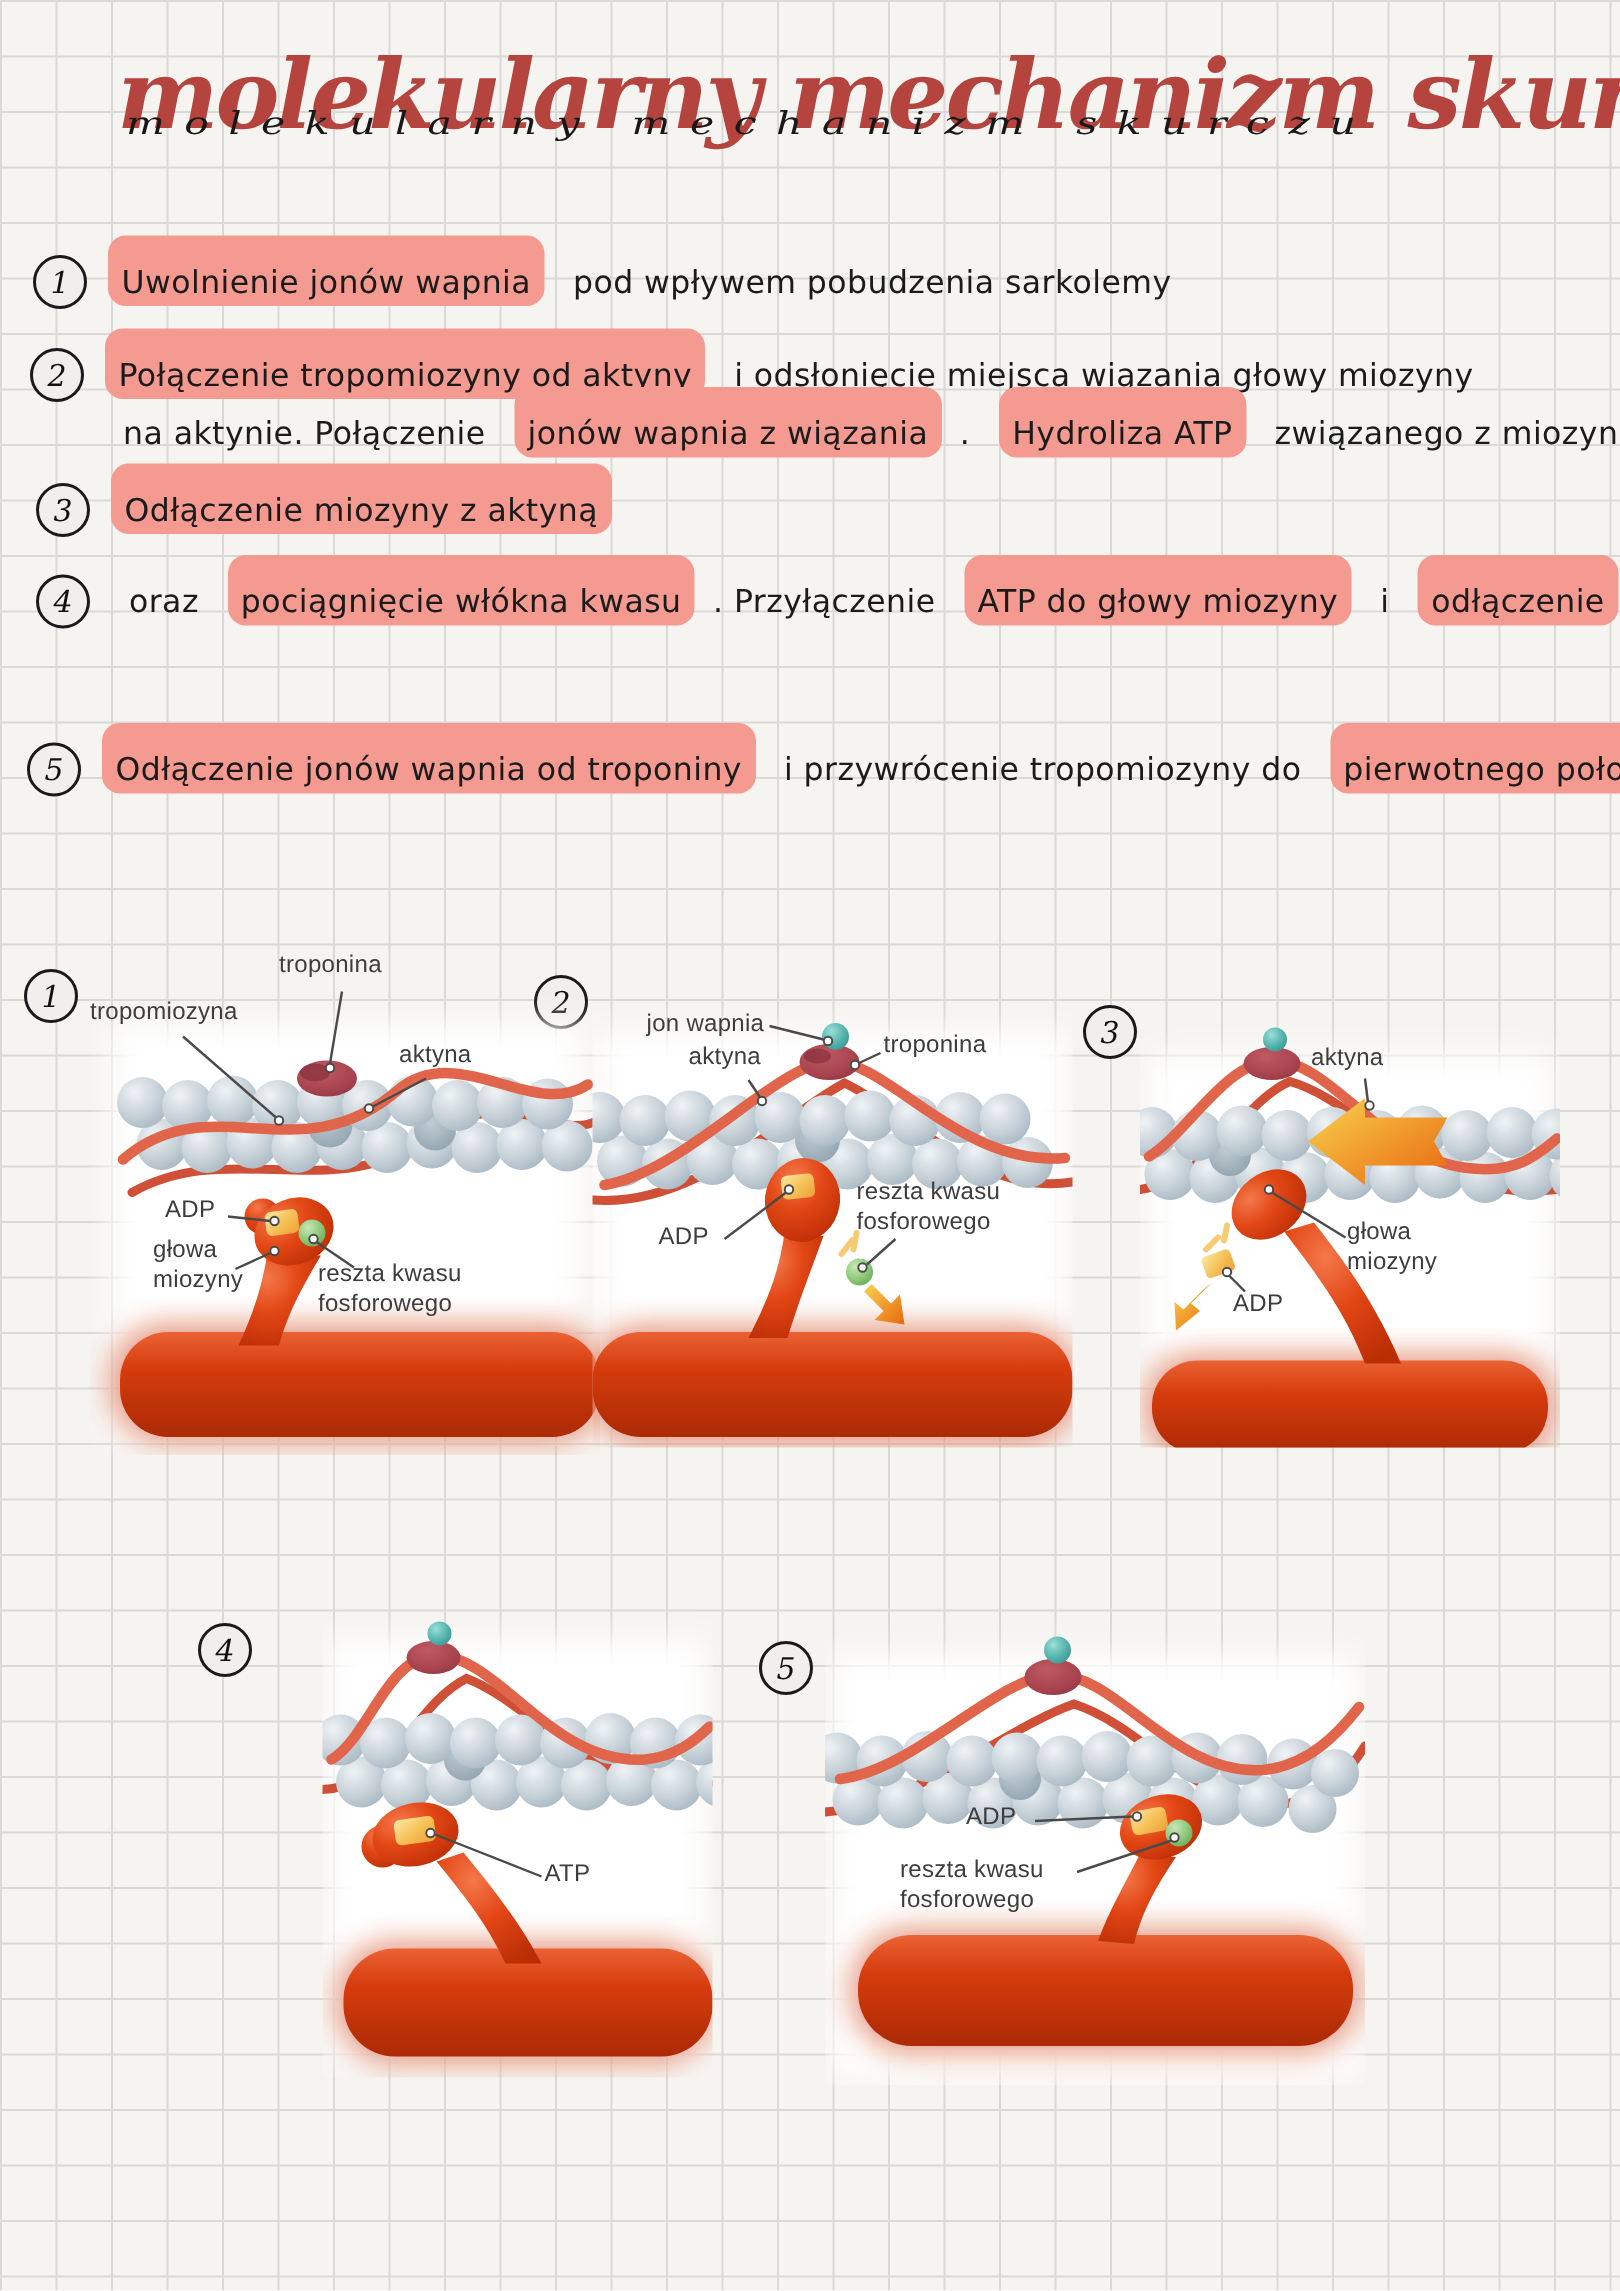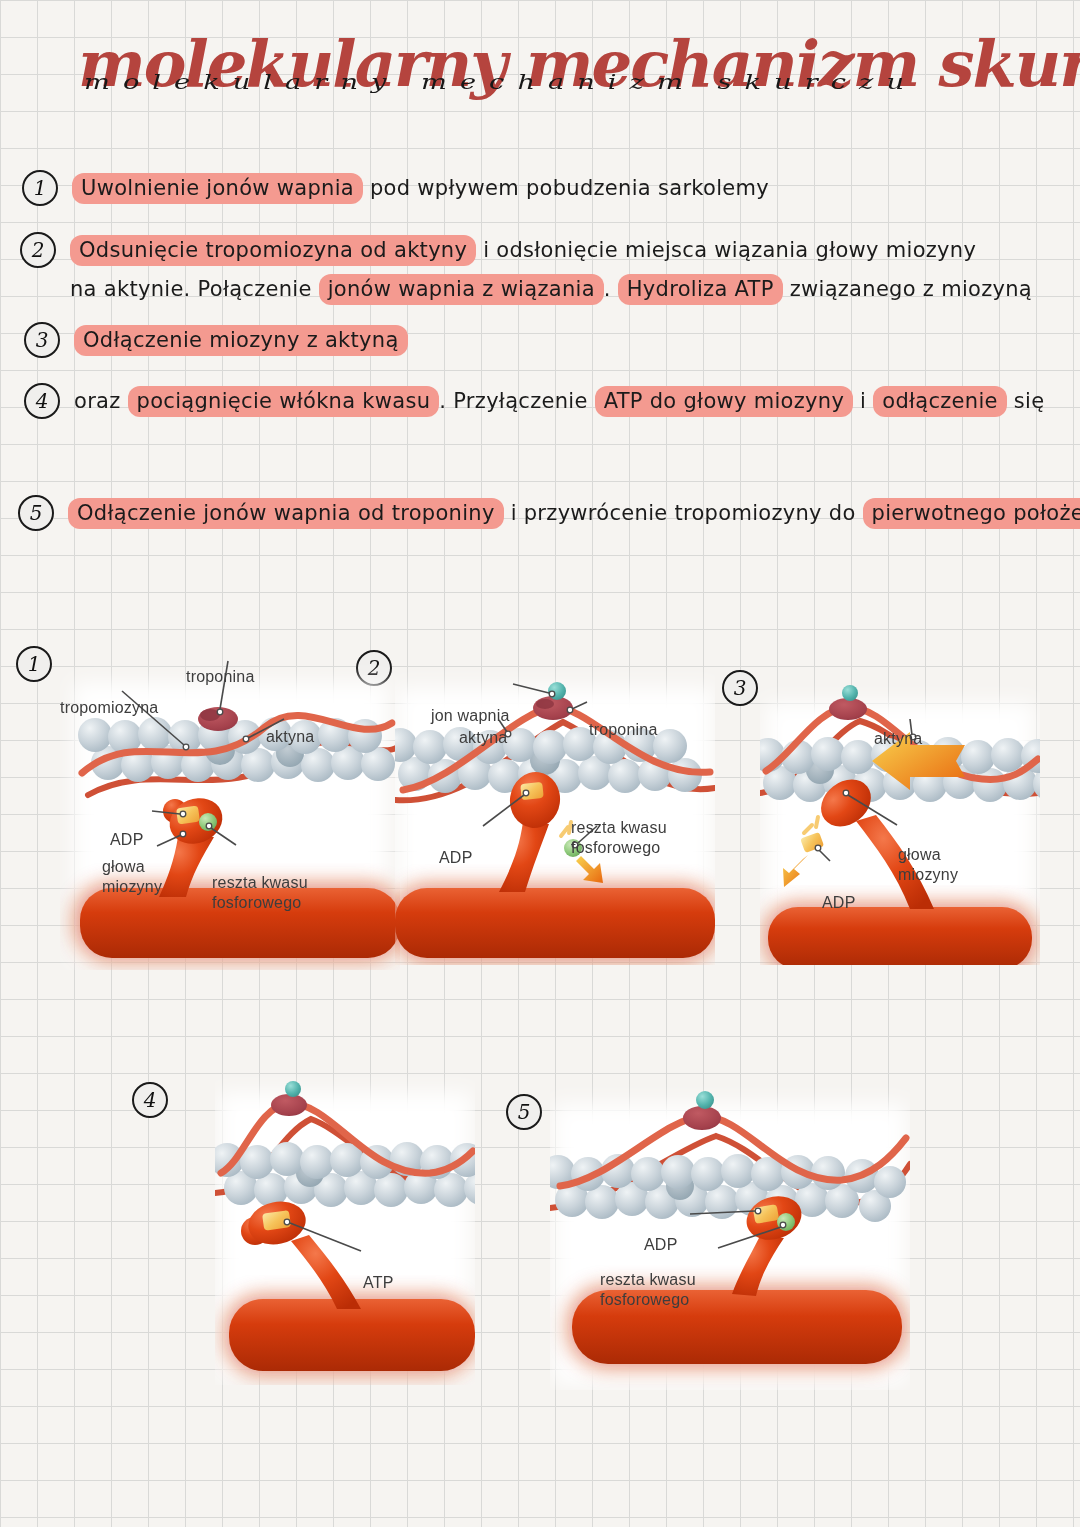--- a/index.html
+++ b/index.html
@@ -31,28 +31,28 @@
     font-family:"DejaVu Serif",serif;font-style:italic;font-size:20px;color:#111;
     box-sizing:border-box;flex:0 0 36px;
   }
   .dnum{position:absolute;}
   
   .point{position:absolute;display:flex;gap:14px;width:1045px;}
   .p1{top:170px;left:22px}.p2{top:232px;left:20px}.p3{top:322px;left:24px}
   .p4{top:383px;left:24px}.p5{top:495px;left:18px}
   .ptext{padding-top:3px;font-size:21px;letter-spacing:.3px;}
   .pline{margin-bottom:8px;line-height:31px;white-space:nowrap;}
-  .hl{background:#f49a90;border-radius:12px;padding:3px 9px 4px;}
-  .seg{padding:3px 0 4px;}
+  .hl{background:#f49a90;border-radius:12px;padding:19px 9px 4px;}
+  .seg{padding:3px 12px 4px;}
   
   .panel{position:absolute;}
   .panel svg{position:absolute;left:0;top:0;}
   .dlabel{
     position:absolute;font-family:"Liberation Sans","DejaVu Sans",sans-serif;
-    font-size:16px;color:#3d3d3d;white-space:nowrap;letter-spacing:.2px;margin-top:33px;
+    font-size:16px;color:#3d3d3d;white-space:nowrap;letter-spacing:.2px;
   }
   .defs{position:absolute;width:0;height:0;overflow:hidden;}
 </style>
 </head>
 <body>
 
 <svg class="defs" aria-hidden="true">
   <defs>
     <radialGradient id="gBead" cx="35%" cy="30%" r="80%">
       <stop offset="0" stop-color="#eff3f5"></stop>
@@ -125,21 +125,21 @@
   <div>
       <div class="point p1">
         <span class="cnum">1</span>
         <div class="ptext">
           <div class="pline"><span class="hl">Uwolnienie jonów wapnia</span><span class="seg"> pod wpływem pobudzenia sarkolemy</span></div>
         </div>
       </div>
       <div class="point p2">
         <span class="cnum">2</span>
         <div class="ptext">
-          <div class="pline"><span class="hl">Odsunięcie tropomiozyna od aktyny</span><span class="seg"> i odsłonięcie miejsca wiązania głowy miozyny</span></div>
+          <div class="pline"><span class="hl">Połączenie tropomiozyny od aktyny</span><span class="seg"> i odsłonięcie miejsca wiązania głowy miozyny</span></div>
           <div class="pline"><span class="seg">na aktynie. Połączenie </span><span class="hl">jonów wapnia z wiązania</span><span class="seg">. </span><span class="hl">Hydroliza ATP</span><span class="seg"> związanego z miozyną</span></div>
         </div>
       </div>
       <div class="point p3">
         <span class="cnum">3</span>
         <div class="ptext">
           <div class="pline"><span class="hl">Odłączenie miozyny z aktyną</span></div>
         </div>
       </div>
       <div class="point p4">

